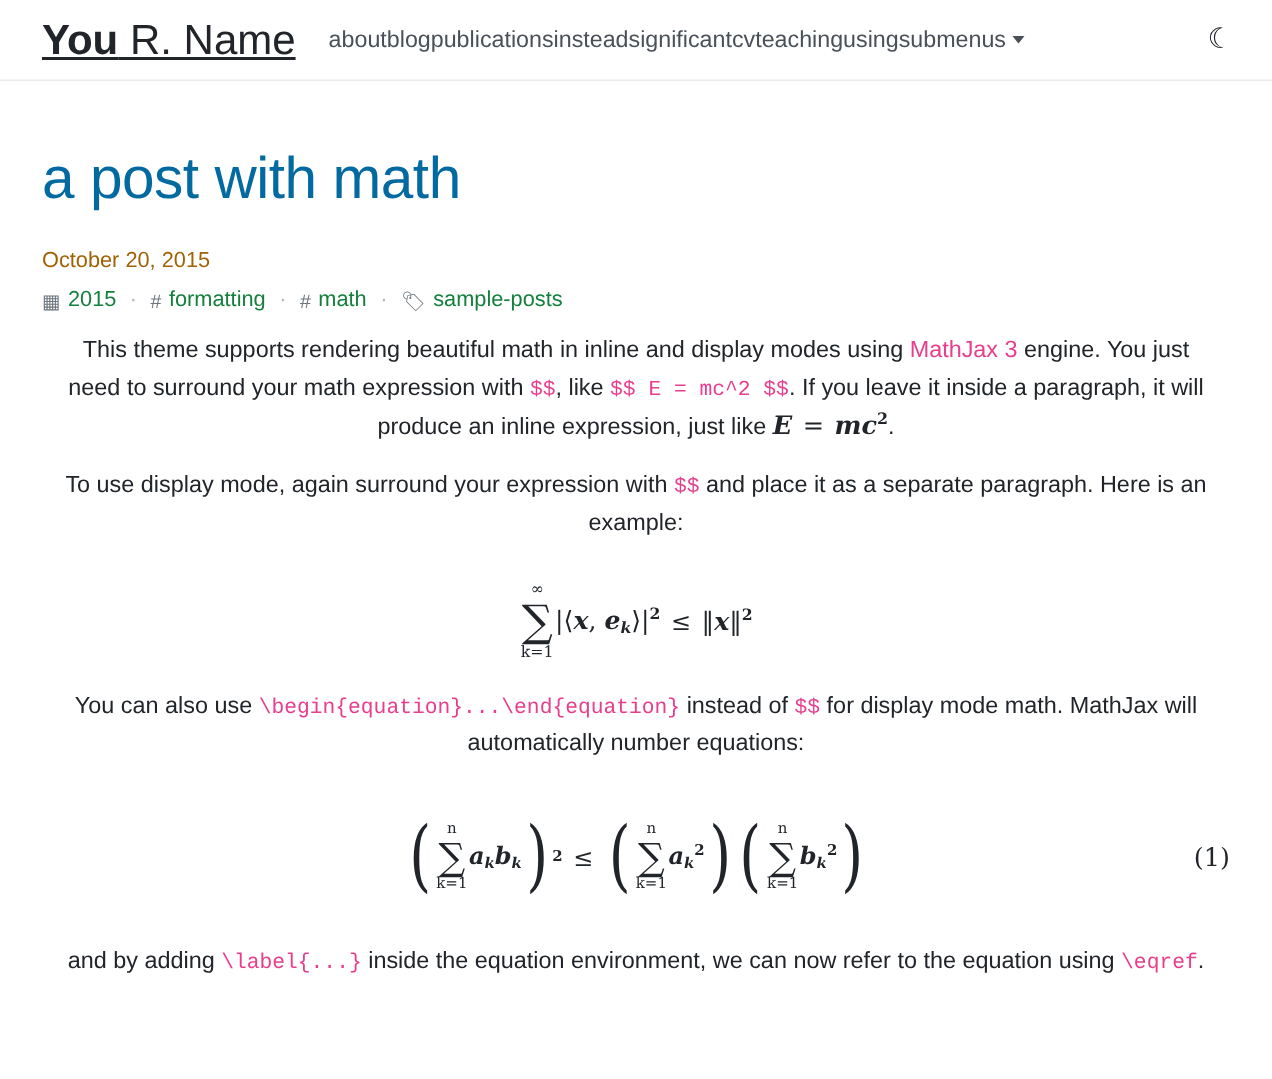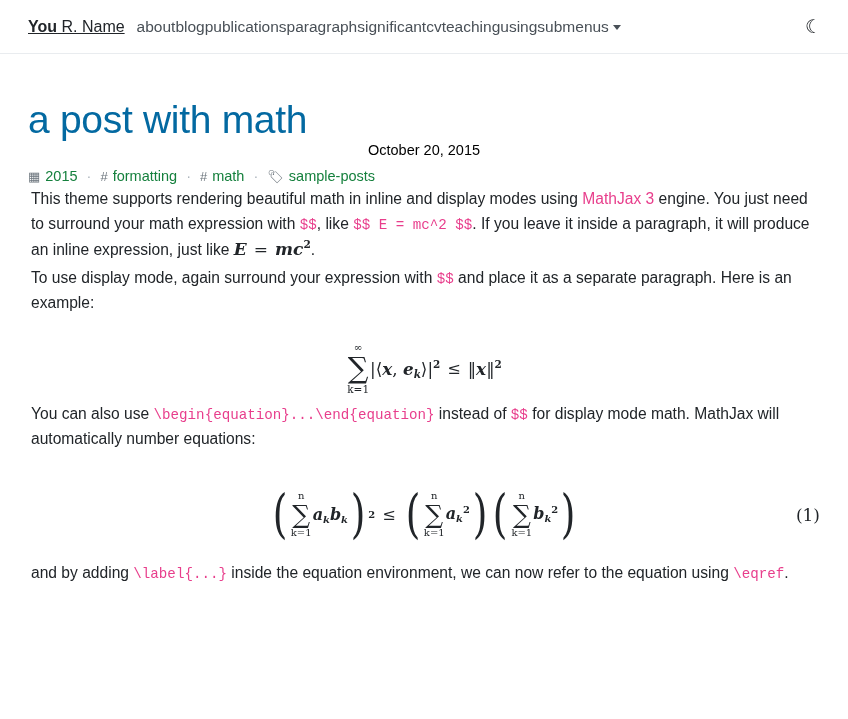--- a/index.html
+++ b/index.html
@@ -19,23 +19,23 @@
   
   .navbar {
     height: 54px;
     box-sizing: border-box;
     display: flex;
     align-items: center;
     padding: 0 16px 0 28px;
     border-bottom: 1px solid #e9ecef;
   }
   .brand {
-    font-size: 16px;
-    color: #212529;
-    margin-right: 12px;
+    font-size: 28px;
+    color: #212529;
+    margin-right: 22px;
     white-space: nowrap;
   }
   .brand b {
     font-weight: bold;
   }
   .brand span.light {
     font-weight: normal;
   }
   .nav-links {
     display: flex;
@@ -74,23 +74,23 @@
     box-sizing: border-box;
   }
   h1.post-title {
     font-size: 39px;
     font-weight: normal;
     margin: 44px 0 0 0;
     letter-spacing: -0.3px;
     color: #0369a1;
   }
   .post-date {
+    margin-top: 24px;
     font-size: 14.5px;
-    color: #000000;
-    text-align: center;
+    color: #a16207;
   }
   .post-meta {
     margin-top: 10px;
     font-size: 14.5px;
     color: #6c757d;
     display: flex;
     align-items: center;
     flex-wrap: wrap;
     gap: 0;
   }
@@ -107,21 +107,22 @@
     display: inline-block;
     margin-right: 5px;
     color: #6c757d;
     font-size: 13px;
   }
 
   p.body-text {
     font-size: 15.6px;
     line-height: 1.58;
     color: #212529;
-    margin: 3px;
+    margin: 14px;
+    text-align: center;
   }
   .p1 { margin-top: 30px; }
   .p2 { margin-top: 23px; }
 
   code.inline {
     font-family: "Liberation Mono", monospace;
     font-size: 14.2px;
     color: #e83e8c;
     background: transparent;
     word-break: break-word;
@@ -220,21 +221,21 @@
 </head>
 <body>
 
 <div class="navbar">
   <a class="brand" href="#"><b>You</b><span class="light"> R. Name</span></a>
 
   <div class="nav-links">
     <a class="nav-link" href="#">about</a>
     <a class="nav-link" href="#">blog</a>
     <a class="nav-link" href="#">publications</a>
-    <a class="nav-link" href="#">paragraph</a>
+    <a class="nav-link" href="#">instead</a>
     <a class="nav-link" href="#">significant</a>
     <a class="nav-link" href="#">cv</a>
     <a class="nav-link" href="#">teaching</a>
     <a class="nav-link" href="#">using</a>
     <a class="nav-link" href="#"><span>submenus</span><span class="caret"></span></a>
   </div>
 
   <div class="mode-toggle">☾</div>
 </div>
 

